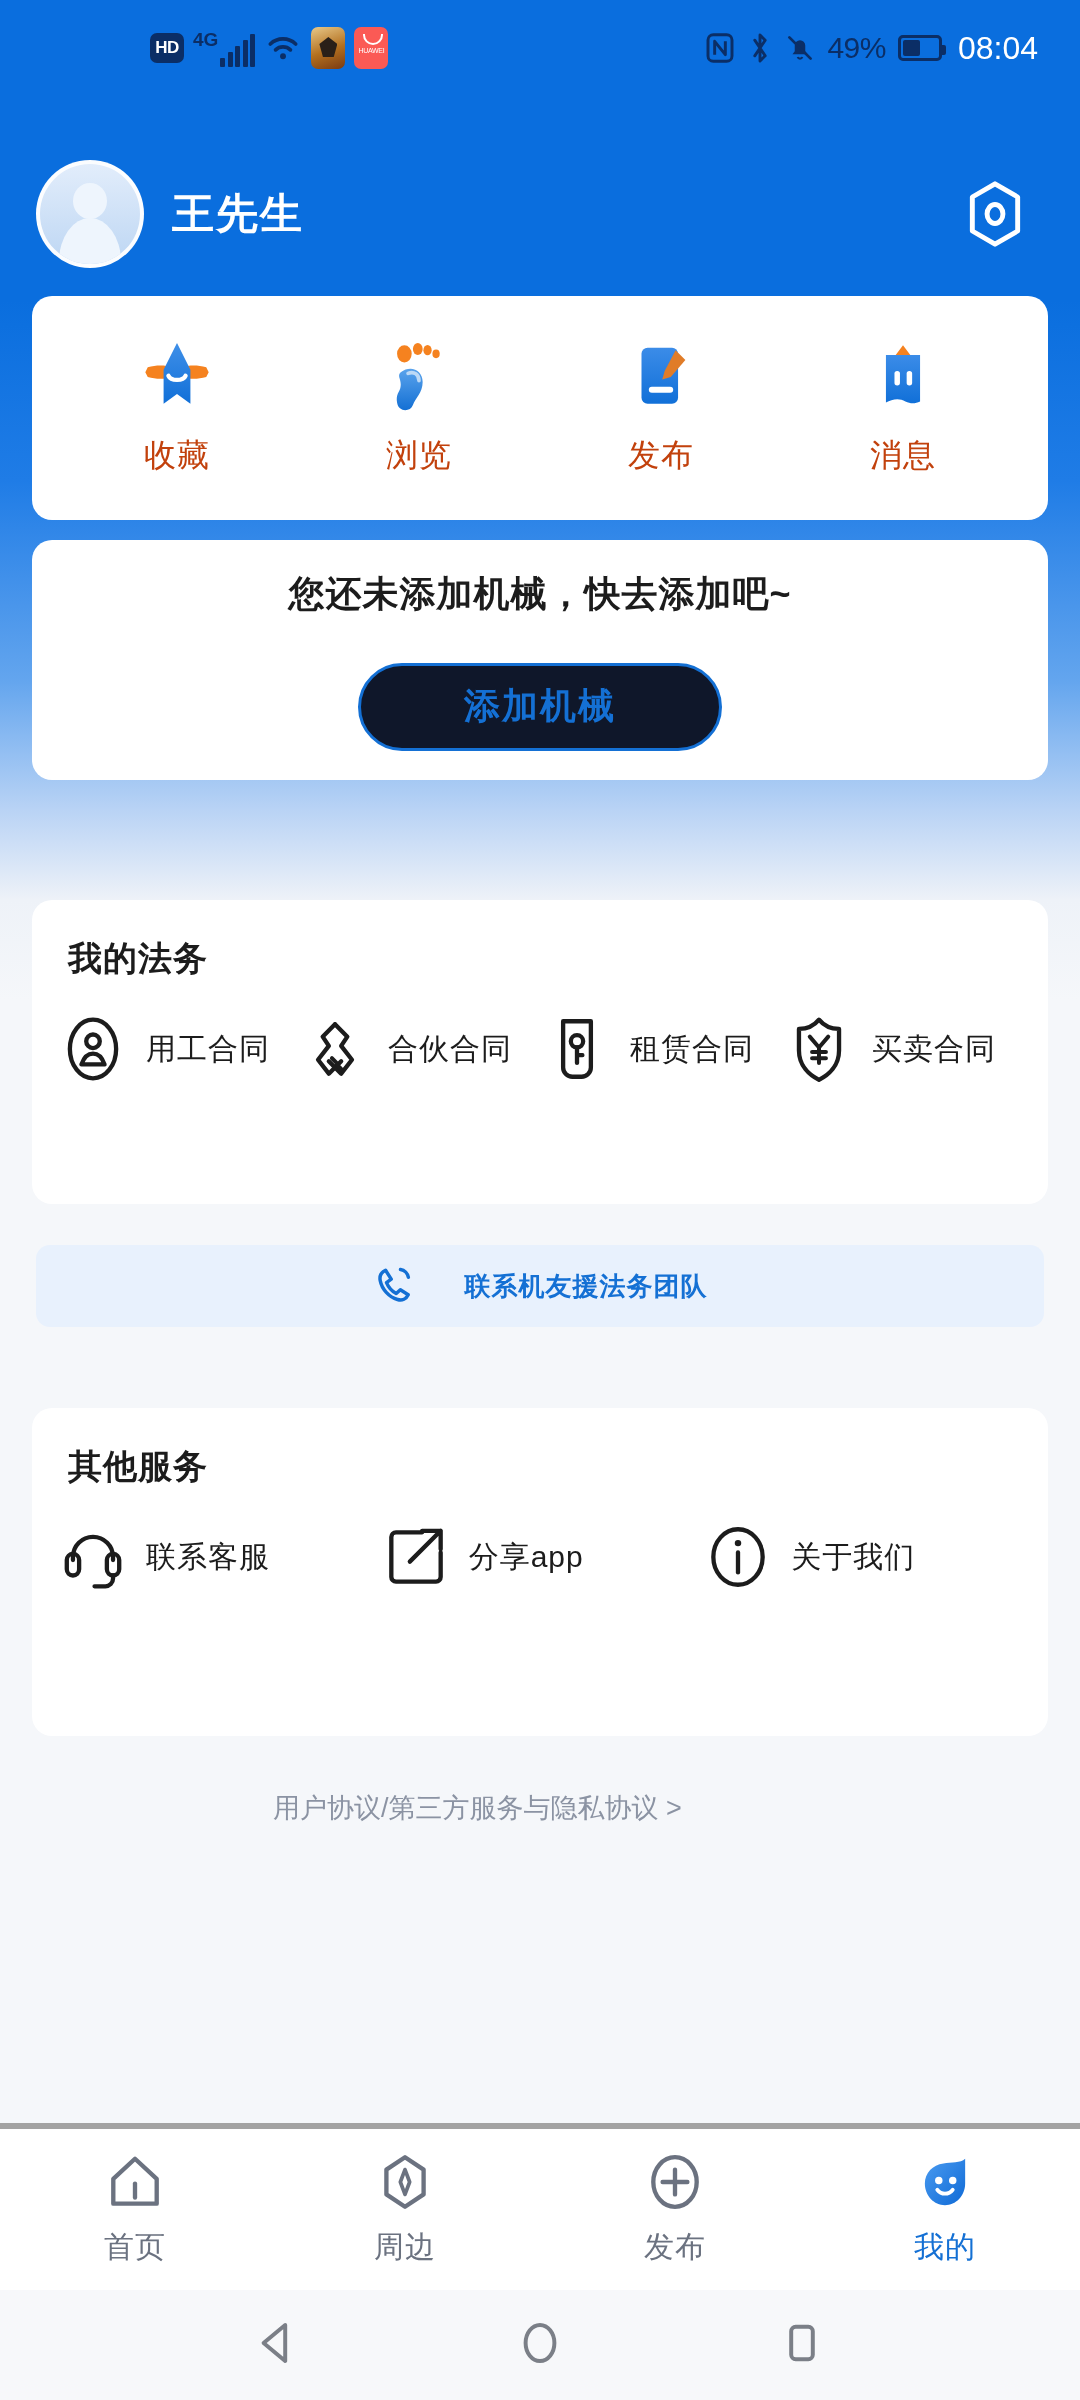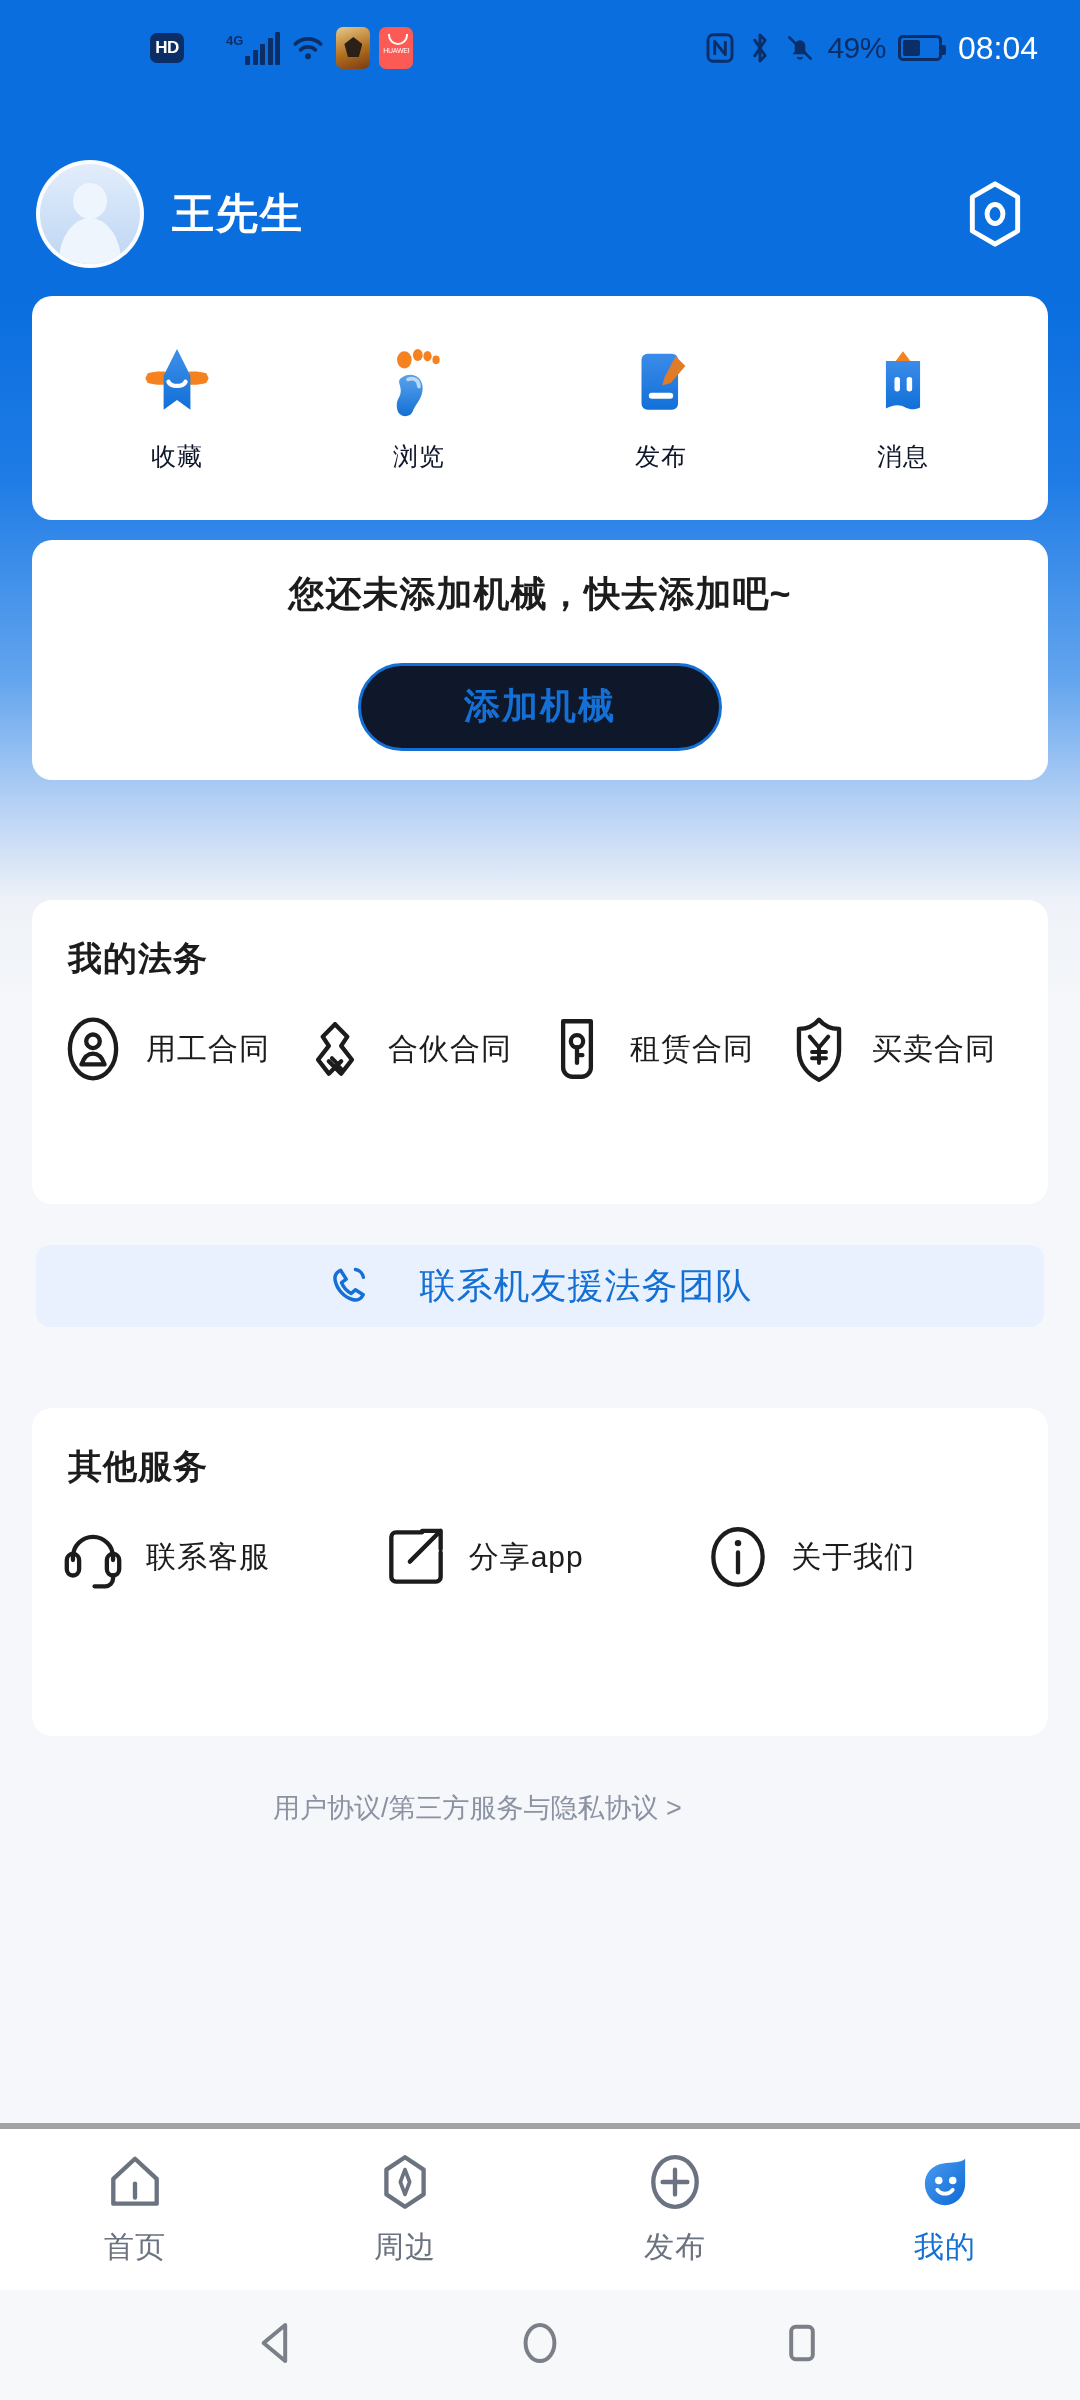--- a/index.html
+++ b/index.html
@@ -32,21 +32,21 @@
     display: flex; align-items: center; color: #fff;
   }
   .sb-left { position: absolute; left: 150px; display: flex; align-items: center; gap: 9px; }
   .sb-right { position: absolute; right: 42px; display: flex; align-items: center; gap: 12px; }
   .hd-badge {
     width: 34px; height: 30px; border-radius: 7px; background: #0b2e66;
     color: #fff; font-size: 17px; font-weight: bold; display: flex;
     align-items: center; justify-content: center; letter-spacing: -0.5px;
   }
   .net-wrap { display: flex; align-items: flex-end; gap: 2px; }
-  .net-txt { font-size: 13px; font-weight: bold; line-height: 1; color:#0b2e66; margin-bottom: 18px; margin-left: 33px;}
+  .net-txt { font-size: 19px; font-weight: bold; line-height: 1; color:#0b2e66; margin-bottom: 18px;}
   .bars { display: flex; align-items: flex-end; gap: 2.5px; }
   .bars i { display: block; width: 5px; background: #0b2e66; border-radius: 1px; }
   .bars i:nth-child(1) { height: 9px; }
   .bars i:nth-child(2) { height: 15px; }
   .bars i:nth-child(3) { height: 21px; }
   .bars i:nth-child(4) { height: 27px; }
   .bars i:nth-child(5) { height: 33px; }
   .appicon { width: 34px; height: 42px; border-radius: 7px; overflow:hidden; display:block;}
   .app-a { background: linear-gradient(160deg,#e8c98a,#b3701f 55%,#7a3a12); position:relative;}
   .app-a::after{content:"";position:absolute;left:8px;top:10px;width:18px;height:20px;background:#2a2018;clip-path:polygon(50% 0,100% 35%,80% 100%,20% 100%,0 35%);}
@@ -74,21 +74,21 @@
 
   
   .card {
     position: absolute; left: 32px; width: 1016px;
     background: #fff; border-radius: 20px;
   }
   
   #quick-card { top: 296px; height: 224px; }
   .quick-row { display: flex; height: 100%; align-items: center; padding: 0 24px; }
   .quick-item { flex: 1; display: flex; flex-direction: column; align-items: center; gap: 18px; cursor: pointer; }
-  .quick-label { font-size: 25px; color: #0f172a; letter-spacing:1px;}
+  .quick-label { font-size: 32px; color: #c2410c; letter-spacing:1px;}
 
   
   #machine-card { top: 540px; height: 240px; display: flex; flex-direction: column; align-items: center; justify-content: center; gap: 44px; }
   #machine-empty-text { font-size: 36px; color: #1c1c1c; font-weight: bold; letter-spacing: 1px; }
   #add-machine-btn {
     width: 364px; height: 88px; border: 3px solid #1470d4; border-radius: 44px;
     background: #0f172a; color: #1470d4; font-size: 36px; font-weight: bold;
     display: flex; align-items: center; justify-content: center; cursor: pointer; letter-spacing: 2px;
   }
 
@@ -96,21 +96,21 @@
   #legal-card { top: 900px; height: 304px; }
   .section-title { position: absolute; left: 36px; top: 36px; font-size: 34px; font-weight: bold; color: #1c1c1c; letter-spacing:1px;}
   .icon-grid { position: absolute; left: 0; top: 112px; width: 100%; display: flex; padding: 0 24px; }
   .grid-item { flex: 1; display: flex; align-items: center; gap: 16px; cursor: pointer; }
   .grid-label { font-size: 30px; color: #1c1c1c; letter-spacing:1px;}
   #legal-cta {
     position: absolute; left: 36px; top: 1245px; width: 1008px; height: 82px;
     background: #e8f1fd; border-radius: 14px;
     display: flex; align-items: center; justify-content: center; gap: 16px; cursor: pointer;
   }
-  #legal-cta span.txt { font-size: 36px; color: #1470d4; font-weight: normal; letter-spacing:1px;margin-left:32px;}
+  #legal-cta span.txt { font-size: 26px; color: #1470d4; font-weight: bold; letter-spacing:1px;margin-left:32px;}
 
   
   #other-card { top: 1408px; height: 328px; }
   #other-grid { position: absolute; left: 0; top: 112px; width: 100%; display: flex; padding: 0 24px; }
   #other-grid .grid-item { flex: 0 0 33.33%; }
 
   
   #agreement { position: absolute; left: 0; top: 1790px; width: 955px; text-align: center; font-size: 27px; color: #8b93a3; cursor: pointer; }
 
   

